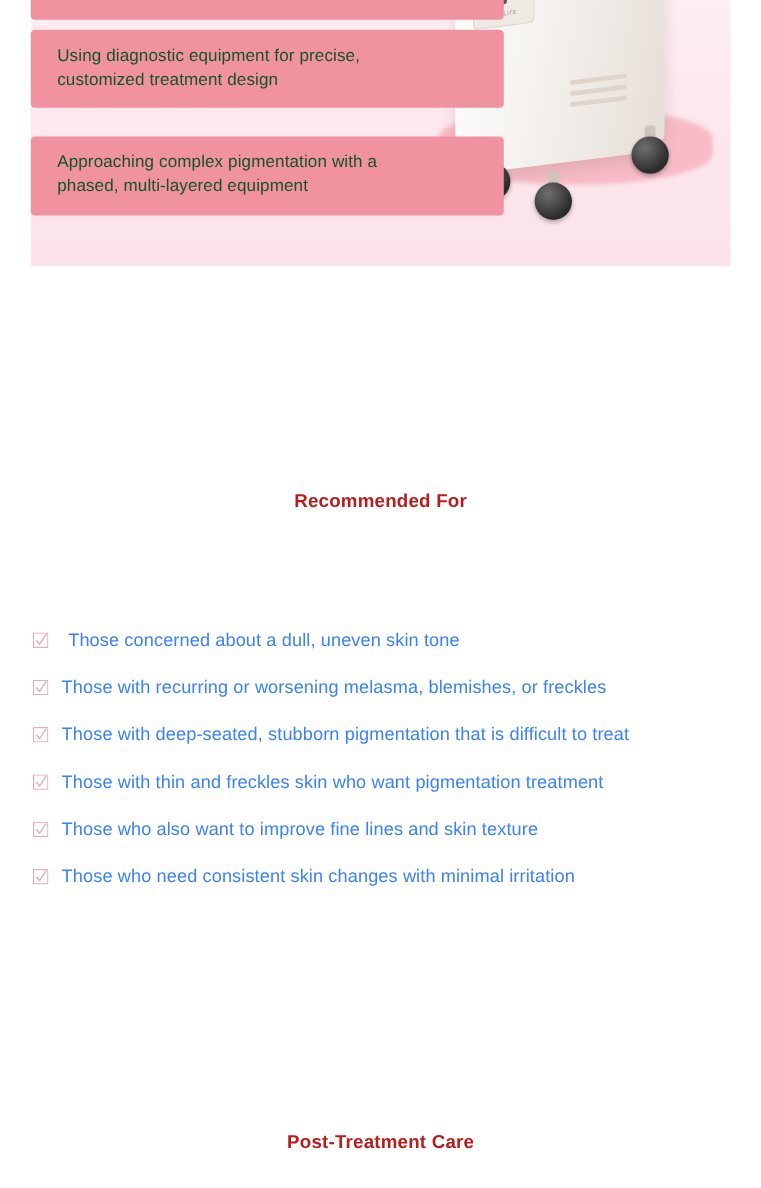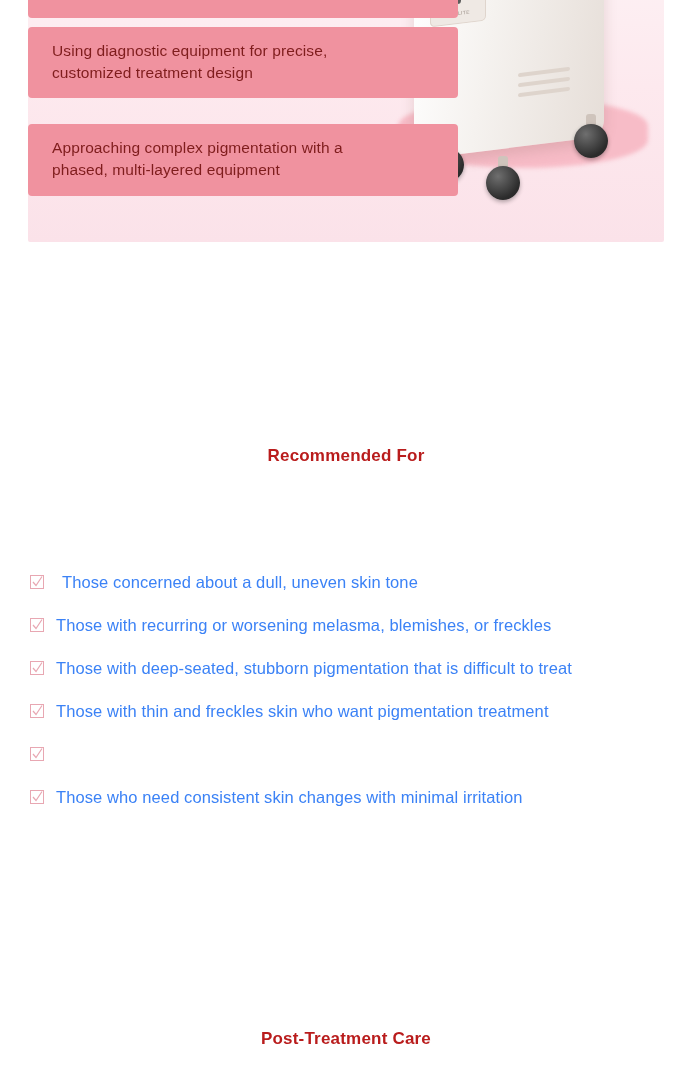--- a/index.html
+++ b/index.html
@@ -38,21 +38,21 @@
   .feature-list {
     position: absolute;
     left: 0;
     top: 0;
     width: 430px;
   }
 
   .feature-row {
     position: relative;
     background: #f0929f;
-    color: #7f1d1d;
+    color: #14532d;
     border-radius: 4px;
     margin-bottom: 9px;
     padding: 13px 18px 15px 24px;
     font-size: 15.5px;
     line-height: 22px;
     letter-spacing: .1px;
     box-sizing: border-box;
   }
   .feature-row.r1 { width: 430px; height: 60px; padding-top: 0px; }
   .feature-row.r2 { width: 430px; height: 71px; }
@@ -277,20 +277,21 @@
     <span class="check-text">Those with thin and freckles skin who want pigmentation treatment</span>
   </div>
 
   <div class="check-item">
     <span class="check-box">
       <svg width="14" height="14" viewBox="0 0 14 14">
         <rect x="0.5" y="0.5" width="13" height="13" fill="none" stroke="#e8a7b2"></rect>
         <path d="M3 7 L6 10.5 L12 1.5" fill="none" stroke="#e8a7b2" stroke-width="1.2"></path>
       </svg>
     </span>
+    <span class="check-text">Those who also want to improve fine lines and skin texture</span>
   </div>
 
   <div class="check-item">
     <span class="check-box">
       <svg width="14" height="14" viewBox="0 0 14 14">
         <rect x="0.5" y="0.5" width="13" height="13" fill="none" stroke="#e8a7b2"></rect>
         <path d="M3 7 L6 10.5 L12 1.5" fill="none" stroke="#e8a7b2" stroke-width="1.2"></path>
       </svg>
     </span>
     <span class="check-text">Those who need consistent skin changes with minimal irritation</span>

